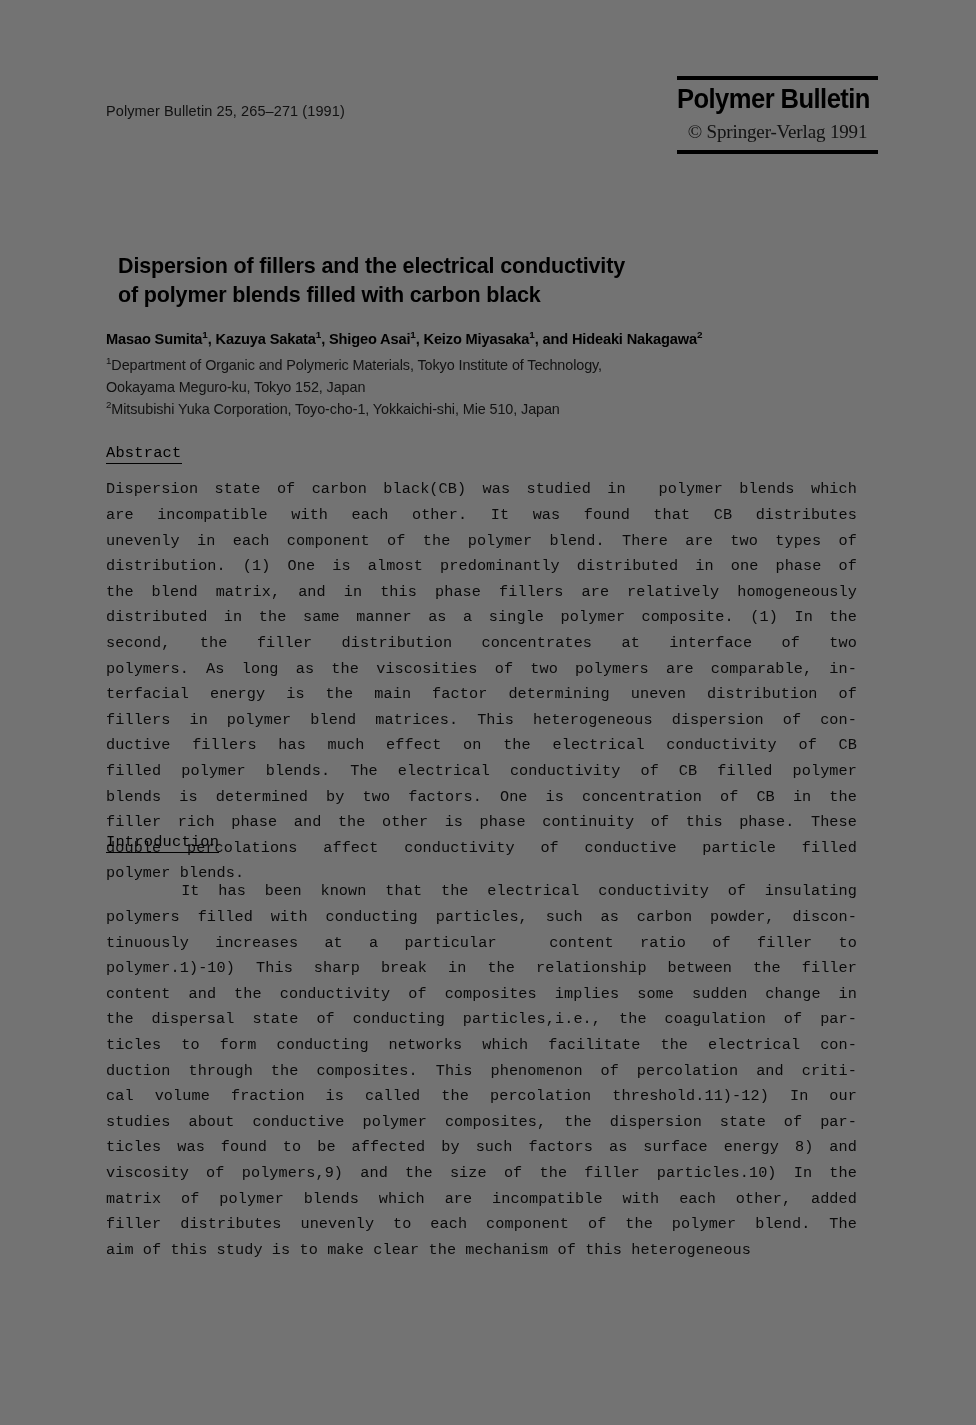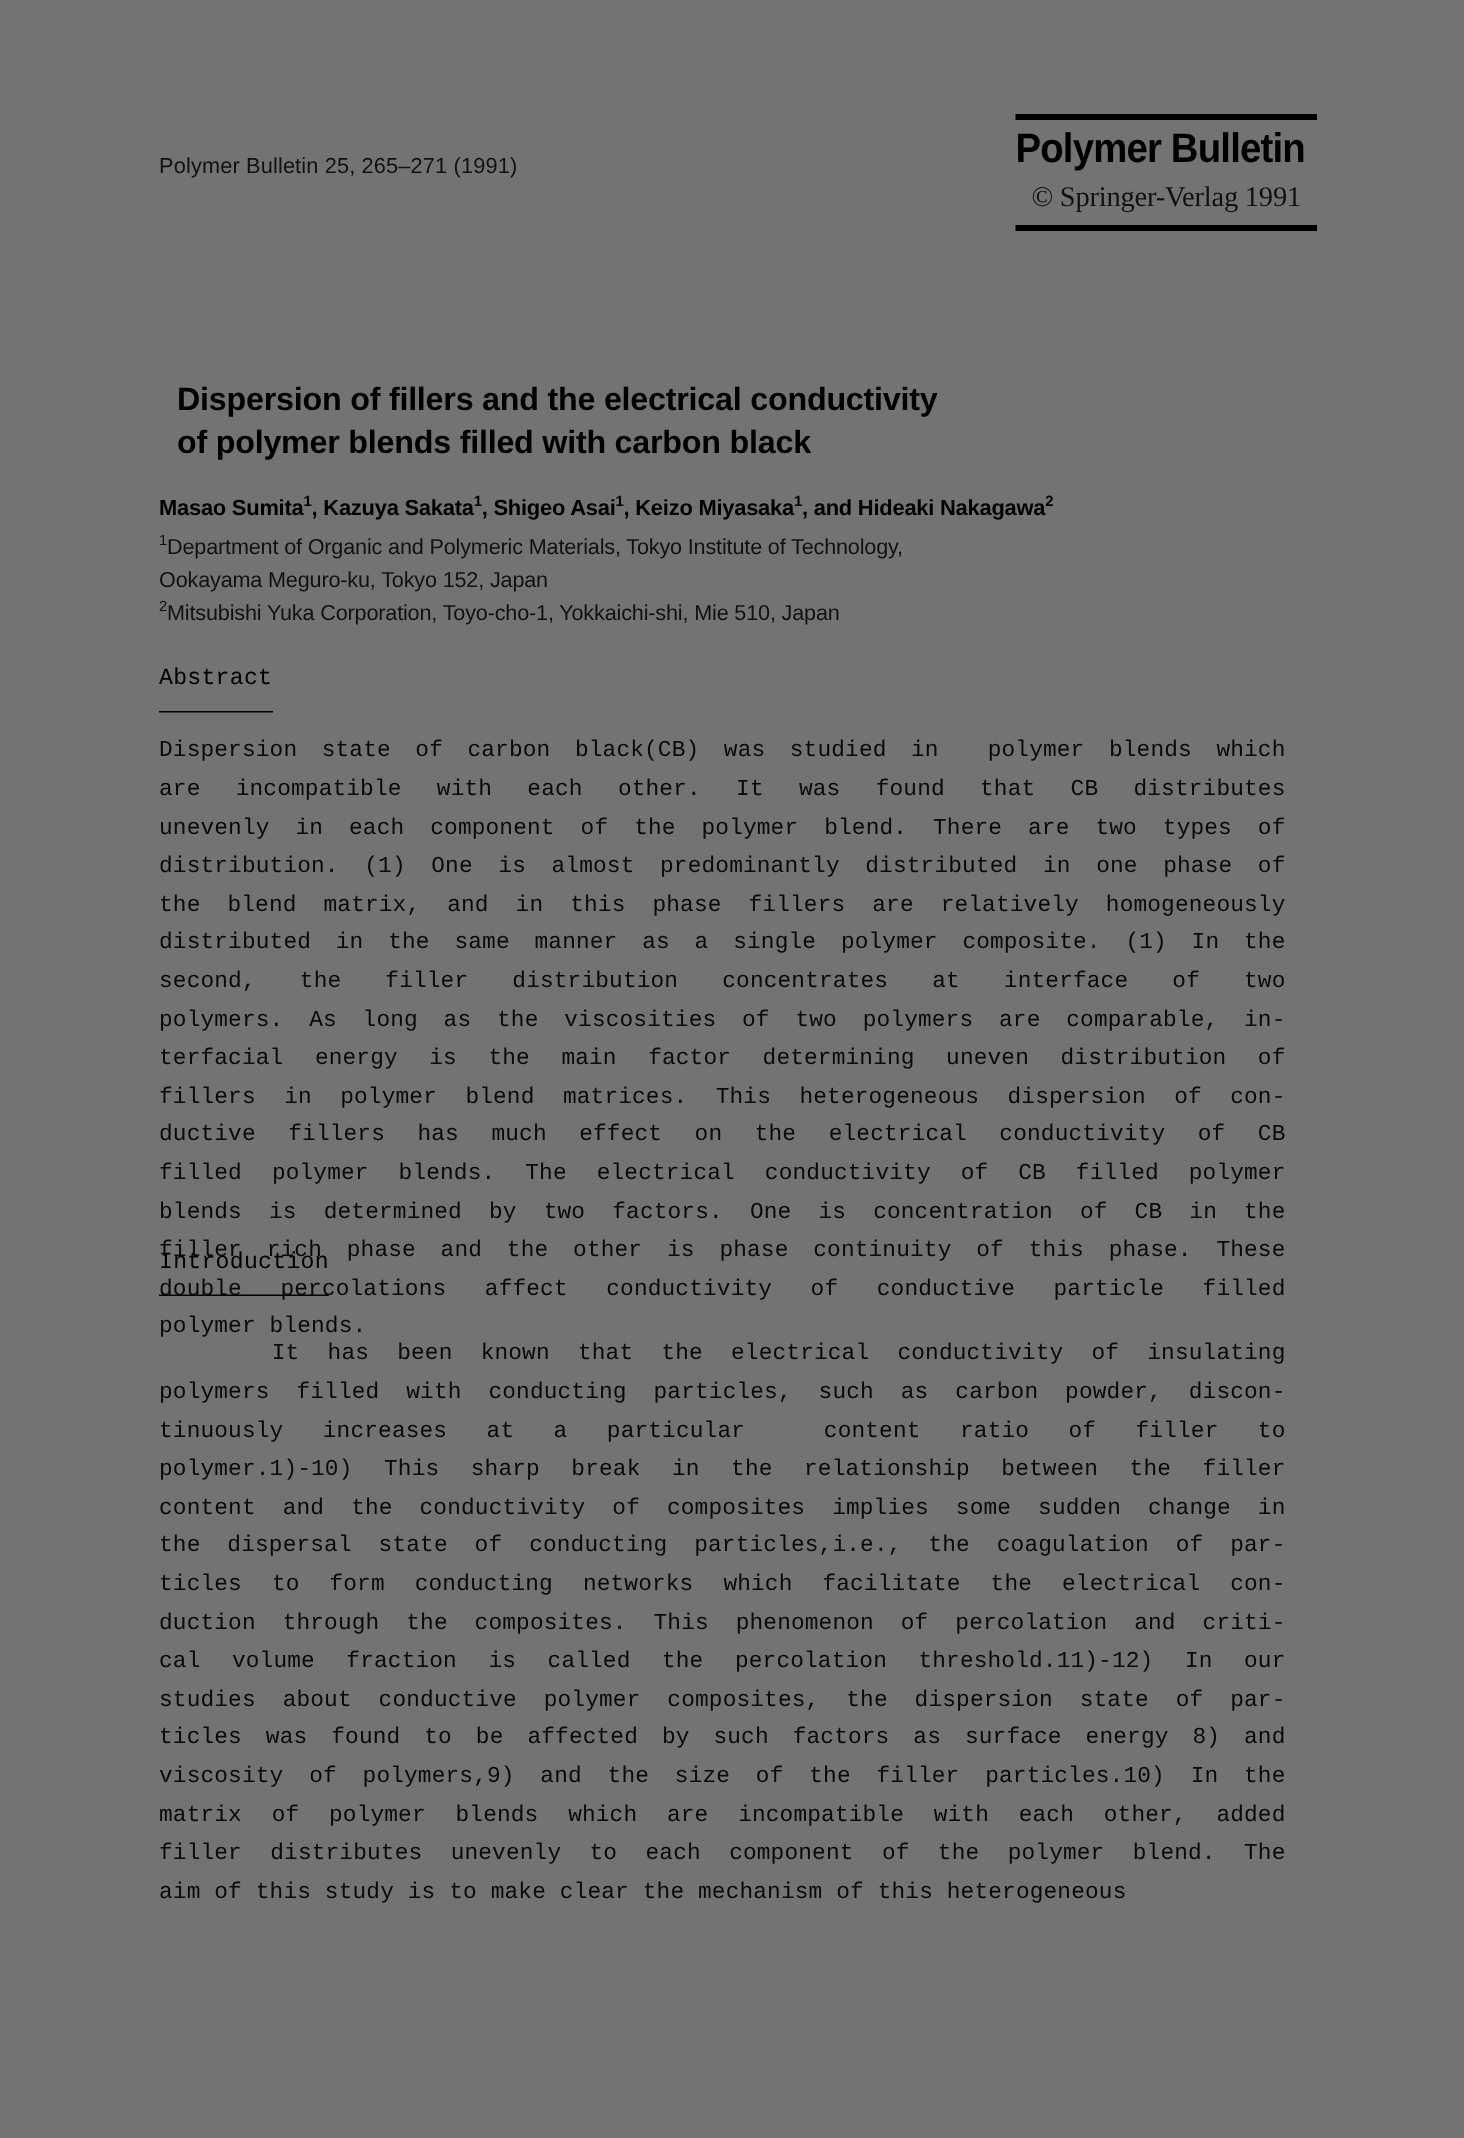--- a/index.html
+++ b/index.html
@@ -129,21 +129,21 @@
   }
   .section-abstract { top: 443px; }
   .section-intro    { top: 832px; }
 
   .section-heading {
     font-family: "Liberation Mono", "DejaVu Sans Mono", monospace;
     font-size: 15.4px;
     line-height: 1.2;
     display: inline-block;
     border-bottom: 1.6px solid #000;
-    padding-bottom: 13px;
+    padding-bottom: 1px;
     color: #000;
     letter-spacing: 0.2px;
   }
 
   .body-text {
     font-family: "Liberation Mono", "DejaVu Sans Mono", monospace;
     font-size: 15.2px;
     line-height: 25.6px;
     color: #0a0a0a;
     letter-spacing: 0.1px;

